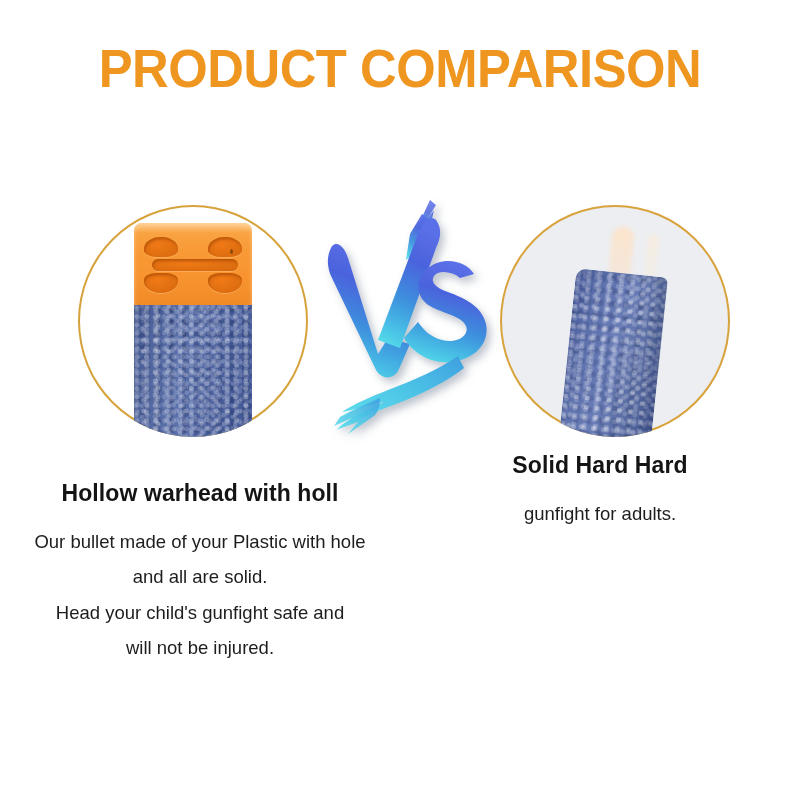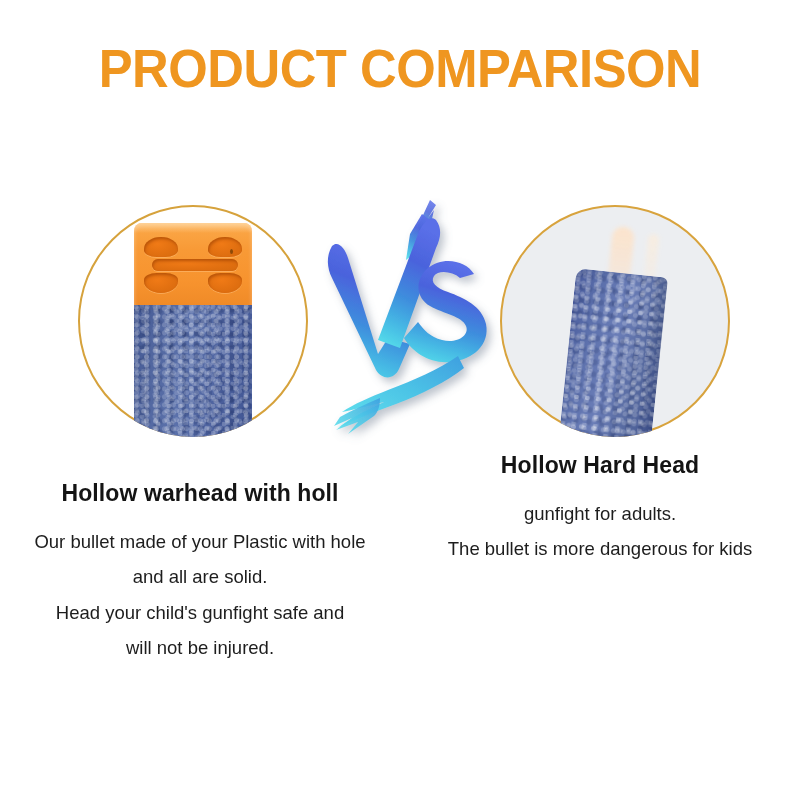--- a/index.html
+++ b/index.html
@@ -243,18 +243,17 @@
 
   <div class="caption cap-left">
     <div class="cap-head">Hollow warhead with holl</div>
     <div class="cap-line">Our bullet made of your Plastic with hole</div>
     <div class="cap-line">and all are solid.</div>
     <div class="cap-line">Head your child's gunfight safe and</div>
     <div class="cap-line">will not be injured.</div>
   </div>
 
   <div class="caption cap-right">
-    <div class="cap-head">Hollow Hard Head</div>
+    <div class="cap-head">Solid Hard Hard</div>
     <div class="cap-line">gunfight for adults.</div>
-    <div class="cap-line">The bullet is more dangerous for kids</div>
   </div>
 
 </div>
 
 </body></html>

